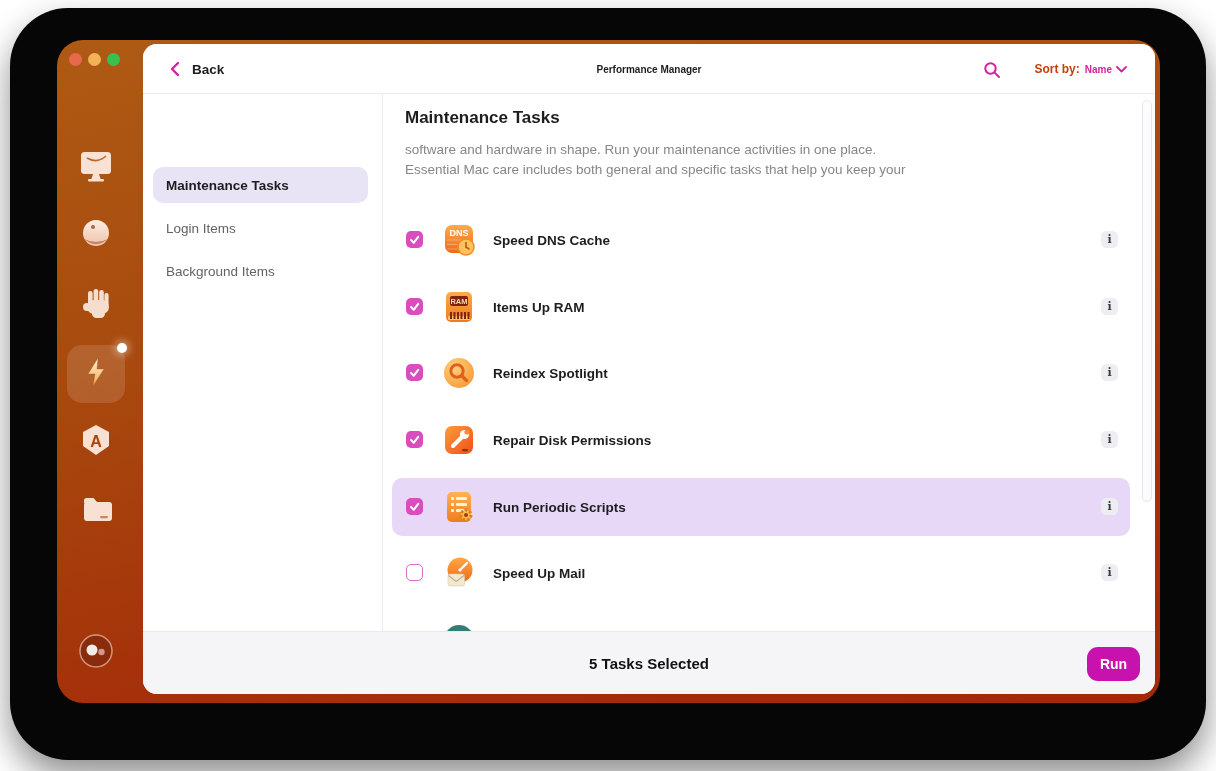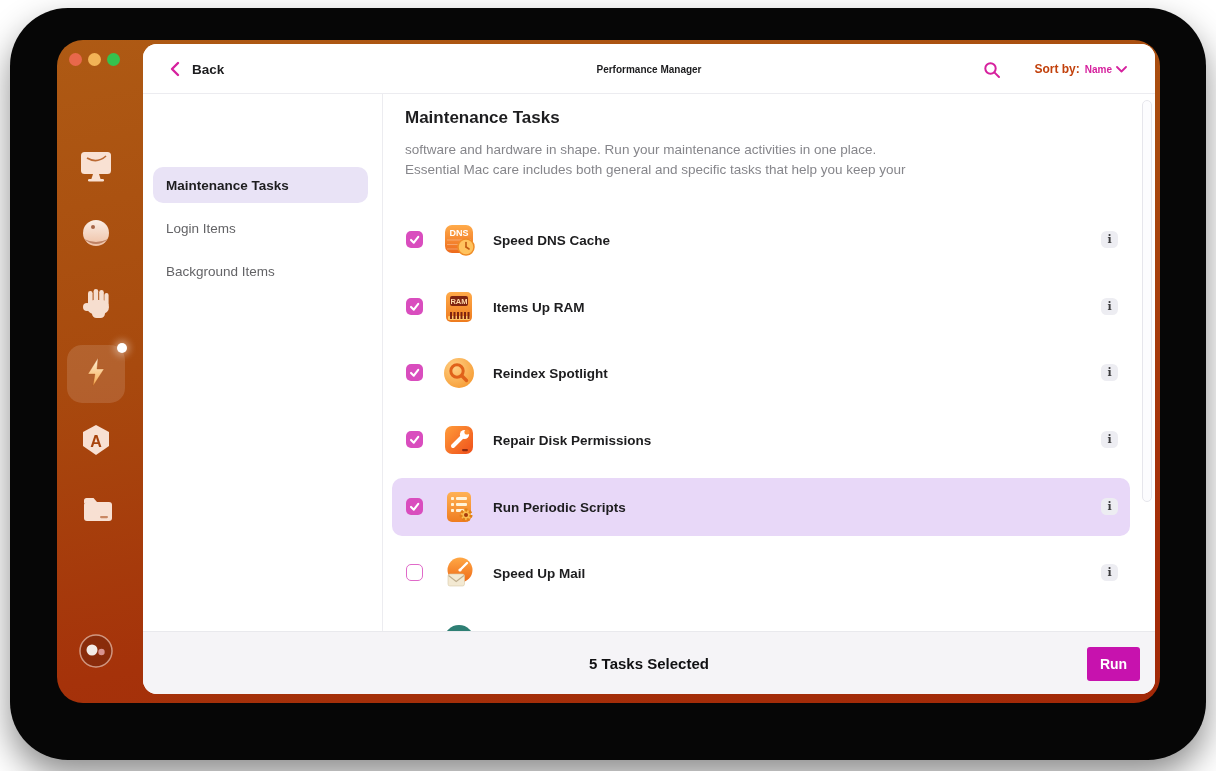--- a/index.html
+++ b/index.html
@@ -54,21 +54,21 @@
   .checkbox.checked svg { display:block; }
   .task-icon { position:absolute; left:50px; top:12px; width:34px; height:34px; }
   .task-label { position:absolute; left:101px; top:0; height:58px; display:flex; align-items:center; font-size:13.5px; font-weight:700; color:#1d1d1f; }
   .info-btn { position:absolute; right:12px; top:20px; width:17px; height:17px; border-radius:5.5px; background:#ededf2; display:flex; align-items:center; justify-content:center; font-family:"DejaVu Serif",serif; font-weight:700; font-size:11px; color:#3c3c3e; cursor:pointer; }
 
   .scrollbar-thumb { position:absolute; right:3px; top:6px; width:10px; height:402px; border-radius:5px; background:#fcfcfe; border:1px solid #e6e6ec; cursor:grab; }
 
   
   .footer { position:absolute; left:0; bottom:0; width:100%; height:63px; background:#f5f4f7; border-top:1px solid #e9e9ed; z-index:6; }
   .footer-status { position:absolute; left:0; top:0; width:100%; height:63px; display:flex; align-items:center; justify-content:center; font-size:15px; font-weight:700; color:#111113; }
-  .run-btn { position:absolute; right:15px; top:15px; width:53px; height:34px; border-radius:3px; background:#c712ae; color:#fff; font-size:14px; font-weight:700; display:flex; align-items:center; justify-content:center; border:none; cursor:pointer; font-family:inherit; }
+  .run-btn { position:absolute; right:15px; top:15px; width:53px; height:34px; border-radius:11px; background:#c712ae; color:#fff; font-size:14px; font-weight:700; display:flex; align-items:center; justify-content:center; border:none; cursor:pointer; font-family:inherit; }
 </style>
 </head>
 <body>
 
 <div class="stage">
   <div class="backdrop"></div>
 
   <div class="app-frame"></div>
 
   <div class="traffic tl-close"></div>

